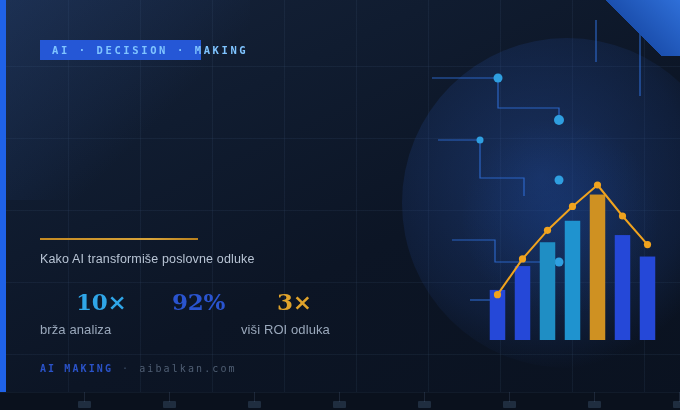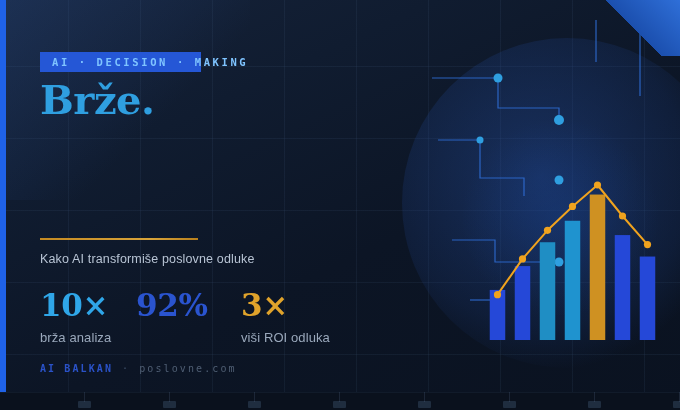--- a/index.html
+++ b/index.html
@@ -28,43 +28,43 @@
   .corner-tr { position:absolute; right:0; top:0; width:88px; height:56px; pointer-events:none;
     background:linear-gradient(45deg, rgba(0,0,0,0) 48%, #1b4fae 48%, #2f6fd8 100%); }
   .left-accent { position:absolute; left:0; top:0; width:6px; height:410px; background:#1f62e8; }
 
   
   .circuit { position:absolute; inset:0; pointer-events:none; }
 
   
   .content { position:absolute; left:40px; top:0; width:340px; height:410px; }
 
-  .badge-wrap { position:absolute; left:0; top:52px; height:20px; }
+  .badge-wrap { position:absolute; left:0; top:40px; height:20px; }
   .badge-bg { position:absolute; left:0; top:0; width:161px; height:20px; background:#2557d6; }
   .badge-text { position:relative; z-index:2; display:inline-block; padding:0 12px; line-height:20px;
     font-family:"DejaVu Sans Mono", monospace; font-size:10.5px; letter-spacing:2.6px;
     color:#7fc4ff; white-space:nowrap; font-weight:700; }
 
   .headline { position:absolute; left:0; top:78px; width:330px;
     font-family:"DejaVu Serif", serif; font-weight:700; font-size:40px; line-height:1.08;
     color:#f4f7fb; letter-spacing:-0.5px; }
   .headline .l1, .headline .l2 { display:block; }
   .headline .l3 { display:block; color:#2f9fe0; }
 
   .divider { position:absolute; left:0; top:238px; width:158px; height:2px;
     background:linear-gradient(to right,#c48a22,#d9a43a 70%, #b8801d); }
 
   .subtitle { position:absolute; left:0; top:252px; font-size:12.5px; color:#b8c4d4;
     letter-spacing:.15px; white-space:nowrap; }
 
   .stats { position:absolute; left:0; top:290px; display:flex; gap:0; }
   .stat { }
   .stat-0 { width:96px; } .stat-1 { width:105px; } .stat-2 { width:100px; }
-  .stat-val { font-family:"DejaVu Serif", serif; font-weight:700; font-size:31px; line-height:1;
-    letter-spacing:-0.3px; }
+  .stat-val { font-family:"DejaVu Serif", serif; font-weight:700; font-size:23px; line-height:1;
+    letter-spacing:-0.3px;margin-left:36px; }
   .stat-0 .stat-val { color:#2fa6e8; }
   .stat-1 .stat-val { color:#2a54cf; }
   .stat-2 .stat-val { color:#e0a32b; }
   .stat-lbl { margin-top:9px; font-size:13px; color:#9aa8bb; white-space:nowrap; letter-spacing:.1px; }
 
   .footer { position:absolute; left:0; top:363px; font-family:"DejaVu Sans Mono", monospace;
     font-size:10px; letter-spacing:2.1px; display:flex; align-items:center; gap:9px; }
   .footer-brand { color:#2a52c8; font-weight:700; }
   .footer-sep { color:#3e5068; }
   .footer-url { color:#4f5e73; }
@@ -112,21 +112,20 @@
   <div class="left-accent"></div>
 
   <div class="content">
 
     <div class="badge-wrap">
       <div class="badge-bg"></div>
       <span class="badge-text">AI · DECISION · MAKING</span>
     </div>
 
     <h1 class="headline">
-      <span class="l3">Brže.</span>
     </h1>
 
     <div class="divider"></div>
 
     <div class="subtitle">Kako AI transformiše poslovne odluke</div>
 
     <div class="stats">
       <div class="stat stat-0">
         <div class="stat-val">10×</div>
         <div class="stat-lbl">brža analiza</div>
@@ -134,23 +133,23 @@
       <div class="stat stat-1">
         <div class="stat-val">92%</div>
       </div>
       <div class="stat stat-2">
         <div class="stat-val">3×</div>
         <div class="stat-lbl">viši ROI odluka</div>
       </div>
     </div>
 
     <div class="footer">
-      <span class="footer-brand">AI BALKAN</span>
+      <span class="footer-brand">AI MAKING</span>
       <span class="footer-sep">·</span>
-      <span class="footer-url">poslovne.com</span>
+      <span class="footer-url">aibalkan.com</span>
     </div>
   </div>
 
   <svg class="chart" viewBox="0 0 175 165">
     <g id="chart-bars">
         <rect x="4.75" y="114.92" width="15.50" height="50.08" fill="#2548d8"></rect>
         <rect x="29.75" y="91.08" width="15.50" height="73.92" fill="#2548d8"></rect>
         <rect x="54.75" y="67.23" width="15.50" height="97.77" fill="#1f8ec4"></rect>
         <rect x="79.75" y="45.77" width="15.50" height="119.23" fill="#1f93cf"></rect>
         <rect x="104.75" y="19.54" width="15.50" height="145.46" fill="#cf9122"></rect>

